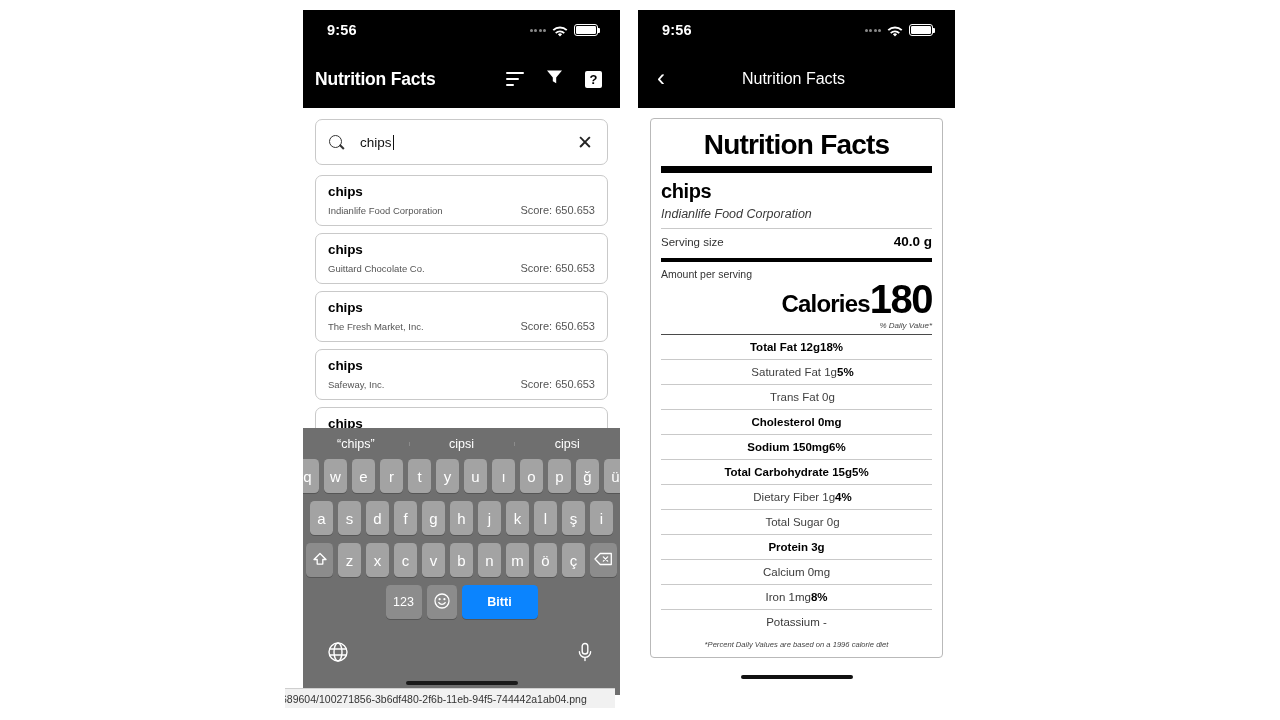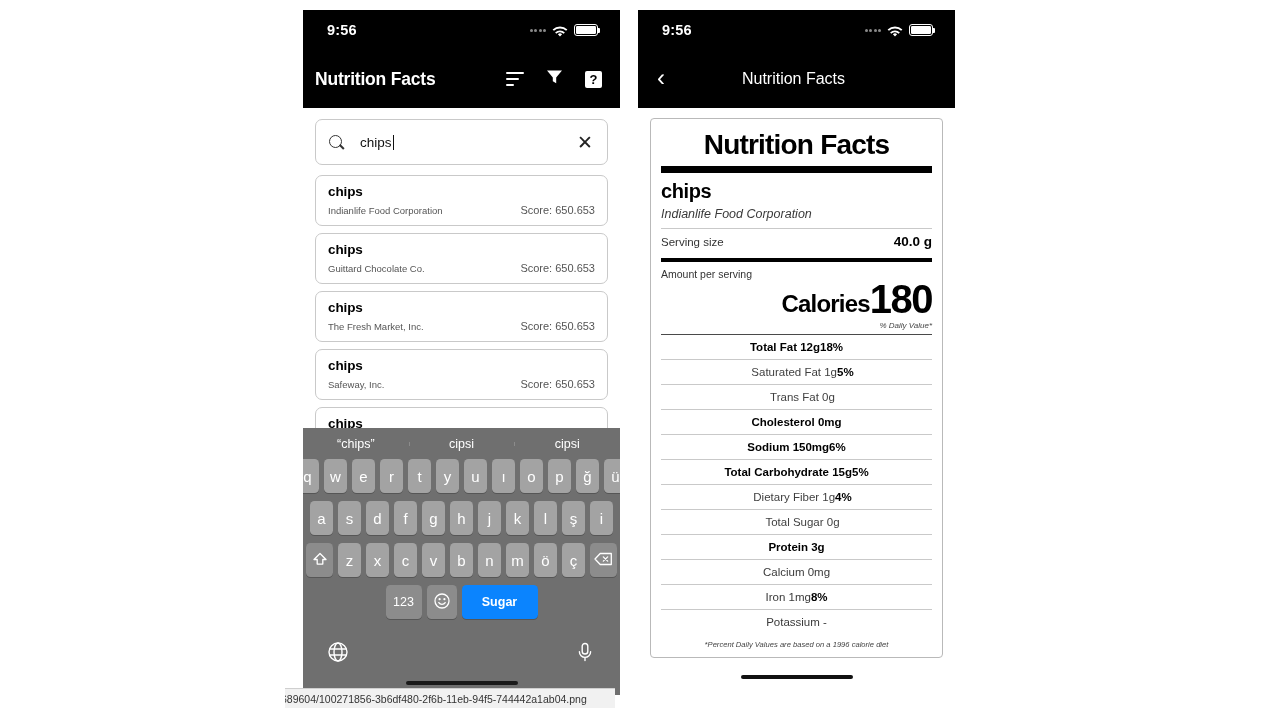--- a/index.html
+++ b/index.html
@@ -336,21 +336,21 @@
           <div class="key emoji">
             <span>
               <svg width="16" height="16" viewBox="0 0 16 16">
                   <circle cx="8" cy="8" r="7" fill="none" stroke="#fff" stroke-width="1.3"></circle>
                   <circle cx="5.6" cy="6.2" r="1.1" fill="#fff"></circle>
                   <circle cx="10.4" cy="6.2" r="1.1" fill="#fff"></circle>
                   <path d="M4.8 9.6a3.8 3.8 0 0 0 6.4 0" fill="none" stroke="#fff" stroke-width="1.3" stroke-linecap="round"></path>
                 </svg>
             </span>
           </div>
-          <div class="key done">Sugar</div>
+          <div class="key done">Bitti</div>
         </div>
         <div class="krow r5">
           <span class="globe-ic">
             <svg width="22" height="22" viewBox="0 0 22 22">
                 <circle cx="11" cy="11" r="9" fill="none" stroke="#fff" stroke-width="1.4"></circle>
                 <ellipse cx="11" cy="11" rx="4" ry="9" fill="none" stroke="#fff" stroke-width="1.4"></ellipse>
                 <path d="M2.4 8h17.2M2.4 14h17.2" stroke="#fff" stroke-width="1.4"></path>
               </svg>
           </span>
           <span class="mic-ic">

